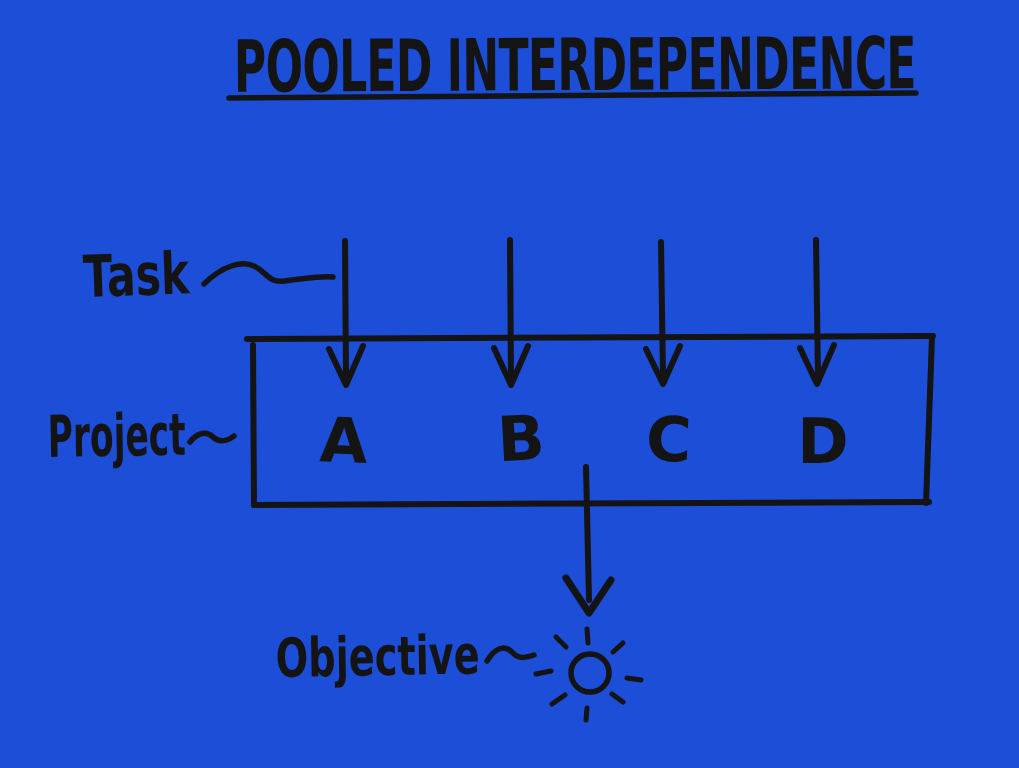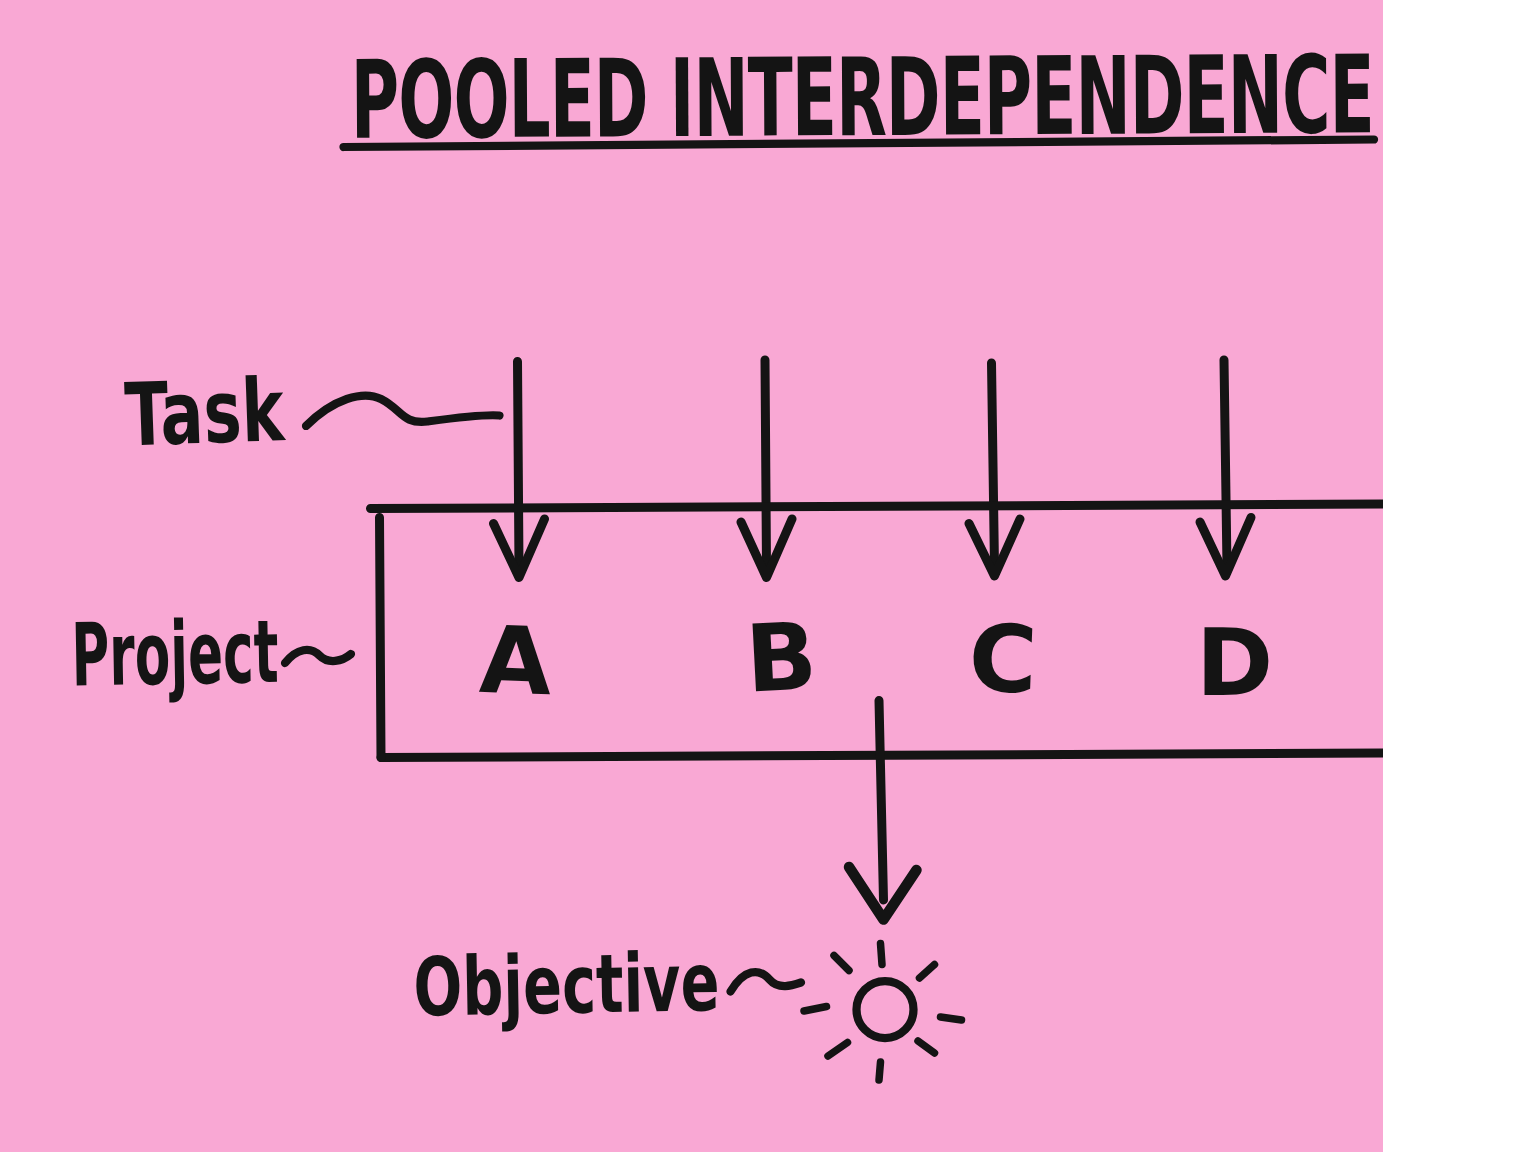--- a/index.html
+++ b/index.html
@@ -2,23 +2,23 @@
 <html><head>
 <meta charset="utf-8">
 <style>
   html, body {
     margin: 0;
     padding: 0;
     background: #ffffff;
   }
   .canvas {
     position: relative;
-    width: 922px;
+    width: 1019px;
     height: 768px;
-    background: #f9a8d4;
+    background: #1d4ed8;
     overflow: hidden;
   }
   svg text {
     fill: #141414;
     font-family: "DejaVu Sans", "Liberation Sans", sans-serif;
   }
   .stroke {
     stroke: #141414;
     fill: none;
     stroke-linecap: round;

